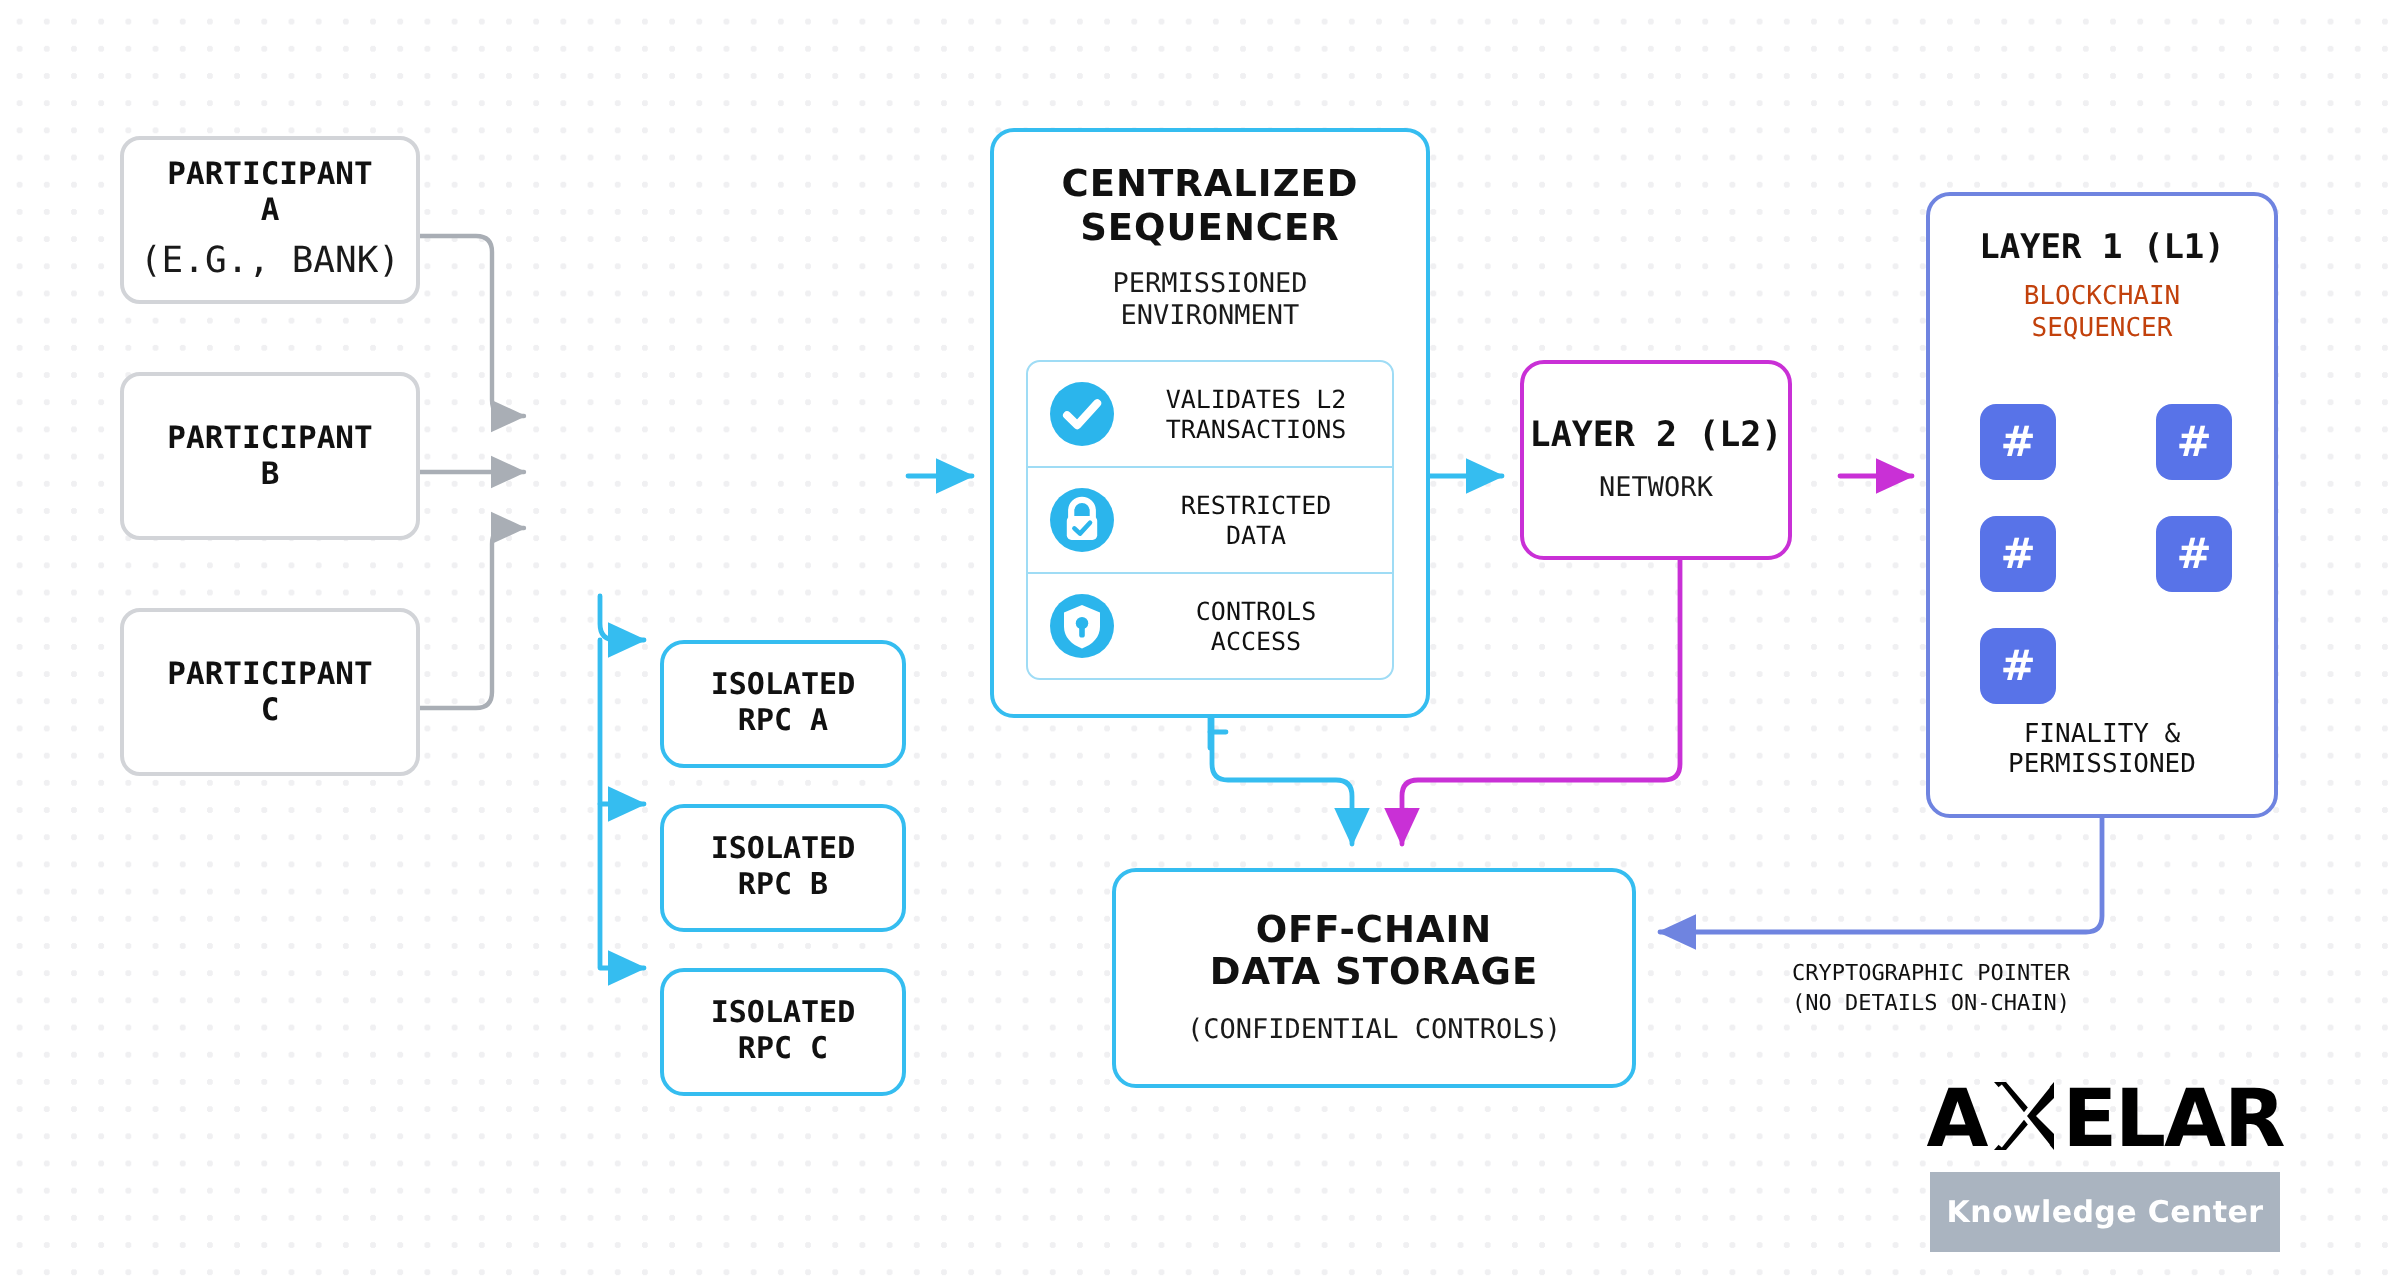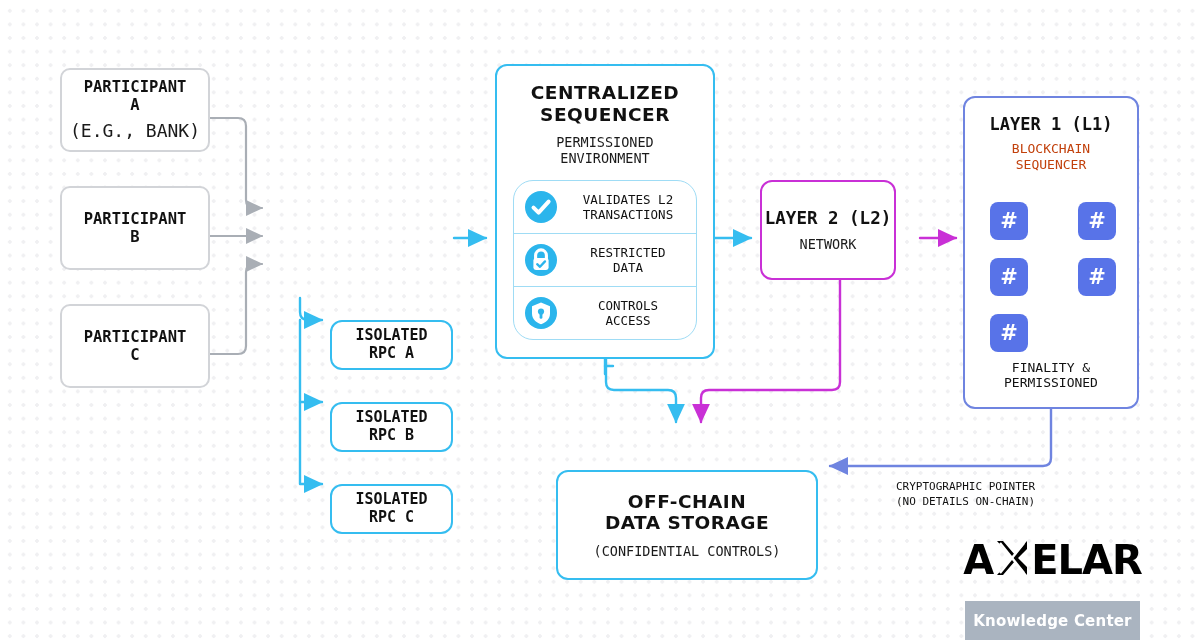--- a/index.html
+++ b/index.html
@@ -47,30 +47,30 @@
   .part .t-sub{font-size:18px;margin-top:6px;}
 
   
   #rpc{left:272px;top:178px;width:182px;height:120px;}
   #rpc .t-mono-head{font-size:15px;}
   .paren-wrap{display:flex;align-items:center;justify-content:center;margin-top:7px;}
   .paren{font-family:"DejaVu Serif",serif;font-size:34px;line-height:.8;color:#111;font-weight:400;}
   .paren-inner{font-family:"DejaVu Sans Mono",monospace;font-size:12.5px;line-height:1.15;color:#111;padding:0 1px;}
 
   
-  .iso{width:123px;height:50px;left:330px;justify-content:center;}
+  .iso{width:123px;height:64px;left:330px;justify-content:center;}
   .iso .t-mono-head{font-size:15px;}
 
   
   #seq{left:495px;top:64px;width:220px;height:295px;justify-content:flex-start;padding-top:16px;}
   #seq .t-head{font-size:18.5px;}
   #seq .t-sub{font-size:13.5px;margin-top:8px;}
   .featlist{
     position:absolute;left:16px;right:16px;top:114px;
-    border:1.6px solid #9fdcf5;border-radius:20px;overflow:hidden;background:#fff;
+    border:1.6px solid #9fdcf5;border-radius:7px;overflow:hidden;background:#fff;
   }
   .feat{display:flex;align-items:center;gap:10px;padding:9px 8px 9px 10px;}
   .feat + .feat{border-top:1.6px solid #9fdcf5;}
   .feat .lbl{
     font-family:"DejaVu Sans Mono",monospace;font-size:12.5px;
     color:#111;line-height:1.2;text-align:center;flex:1;
   }
   .ic{width:34px;height:34px;flex:0 0 34px;}
 
   
@@ -84,35 +84,35 @@
   #l1 .sub1{font-family:"DejaVu Sans Mono",monospace;font-size:13px;line-height:1.2;margin-top:7px;color:#c2410c;}
   #l1 .sub2{position:absolute;bottom:16px;left:0;right:0;font-family:"DejaVu Sans Mono",monospace;font-size:13px;line-height:1.2;color:#111;}
   .chain{position:absolute;left:0;right:0;top:104px;height:150px;}
   .hblk{
     position:absolute;width:38px;height:38px;border-radius:8px;background:#5873e8;
     color:#fff;font-family:"DejaVu Sans",sans-serif;font-weight:bold;font-size:21px;
     display:flex;align-items:center;justify-content:center;
   }
 
   
-  #off{left:556px;top:434px;width:262px;height:110px;margin-top:36px;}
+  #off{left:556px;top:434px;width:262px;height:110px;}
   #off .t-head{font-size:18.5px;}
   #off .t-sub{font-size:13.5px;margin-top:9px;}
 
   .note{
     position:absolute;left:858px;top:480px;width:215px;text-align:center;
     font-family:"DejaVu Sans Mono",monospace;font-size:11px;line-height:1.32;color:#111;
   }
 
   
   #logo{position:absolute;left:965px;top:538px;width:175px;}
   #logo .word{display:flex;align-items:center;justify-content:center;height:44px;}
   .lg{font-family:"DejaVu Sans",sans-serif;font-weight:bold;font-size:40px;color:#000;letter-spacing:-1px;line-height:1;}
   #kc{
-    margin-top:19px;background:#aab4c0;height:40px;display:flex;align-items:center;justify-content:center;
+    margin-top:4px;background:#aab4c0;height:40px;display:flex;align-items:center;justify-content:center;
   }
   #kc span{font-family:"DejaVu Sans",sans-serif;font-weight:bold;font-size:15px;color:#fff;letter-spacing:.2px;}
 
   svg.wires{position:absolute;left:0;top:0;width:1200px;height:640px;pointer-events:none;}
 </style>
 </head>
 <body>
 
 <div id="stage">
 

